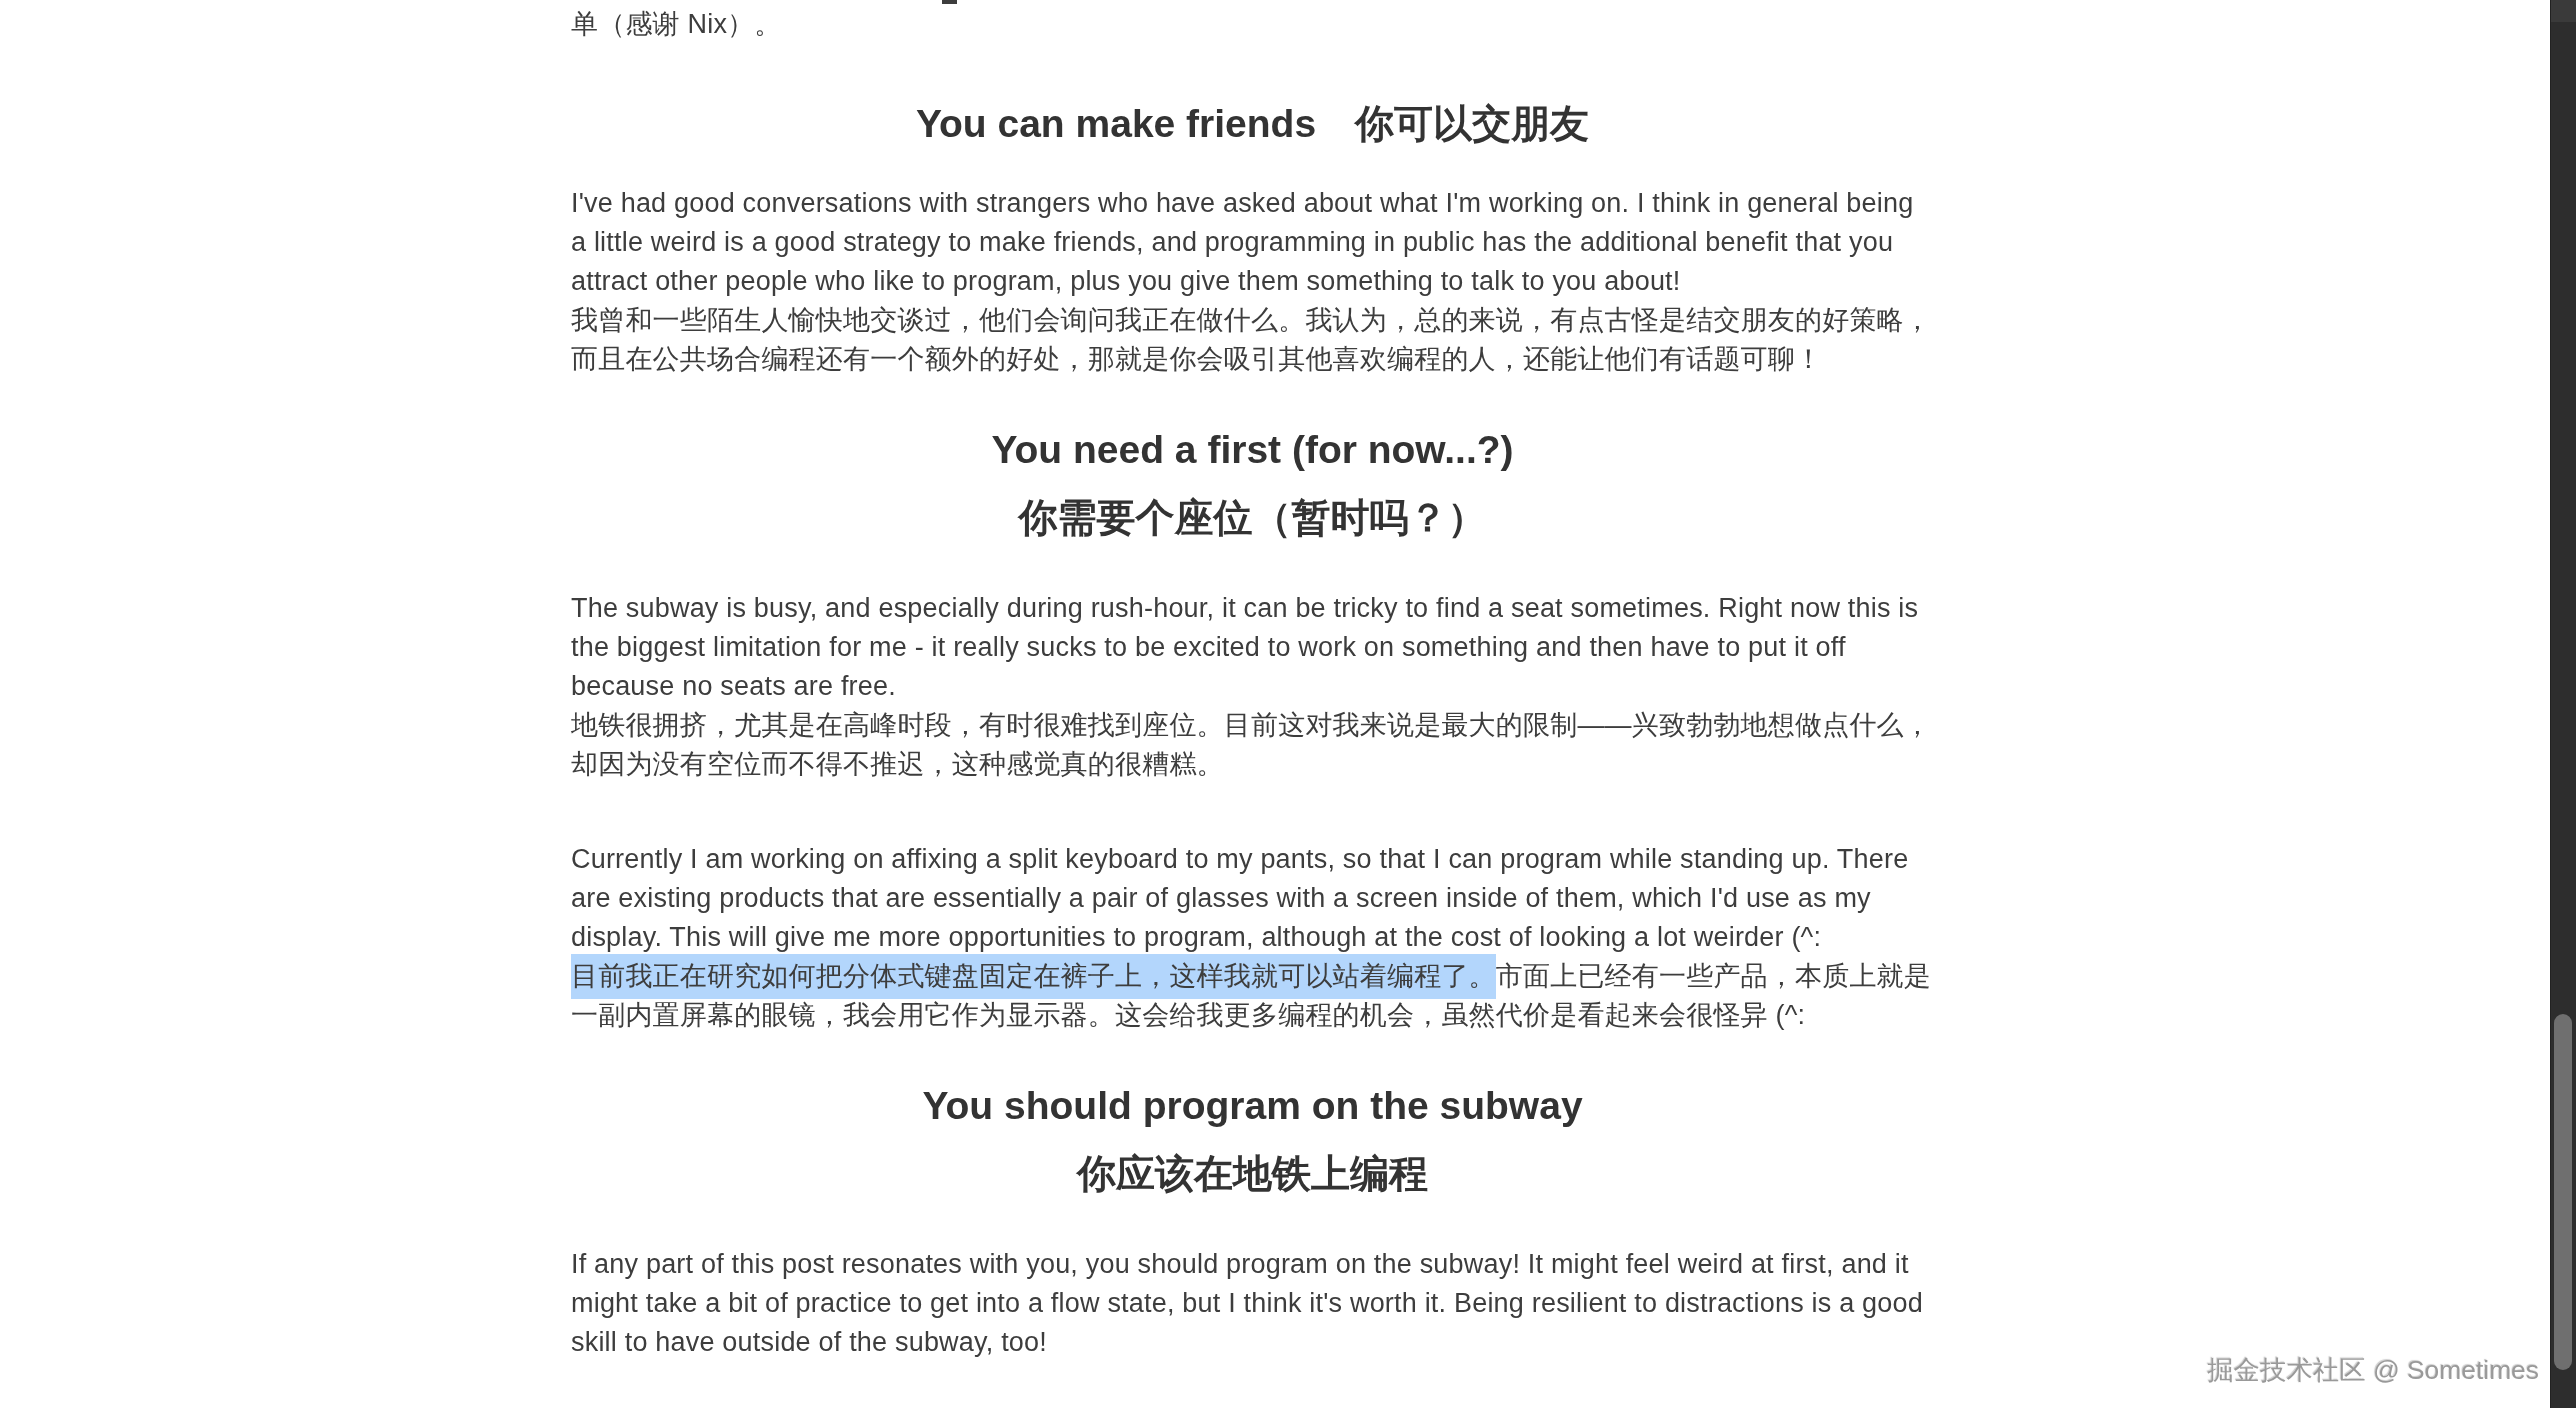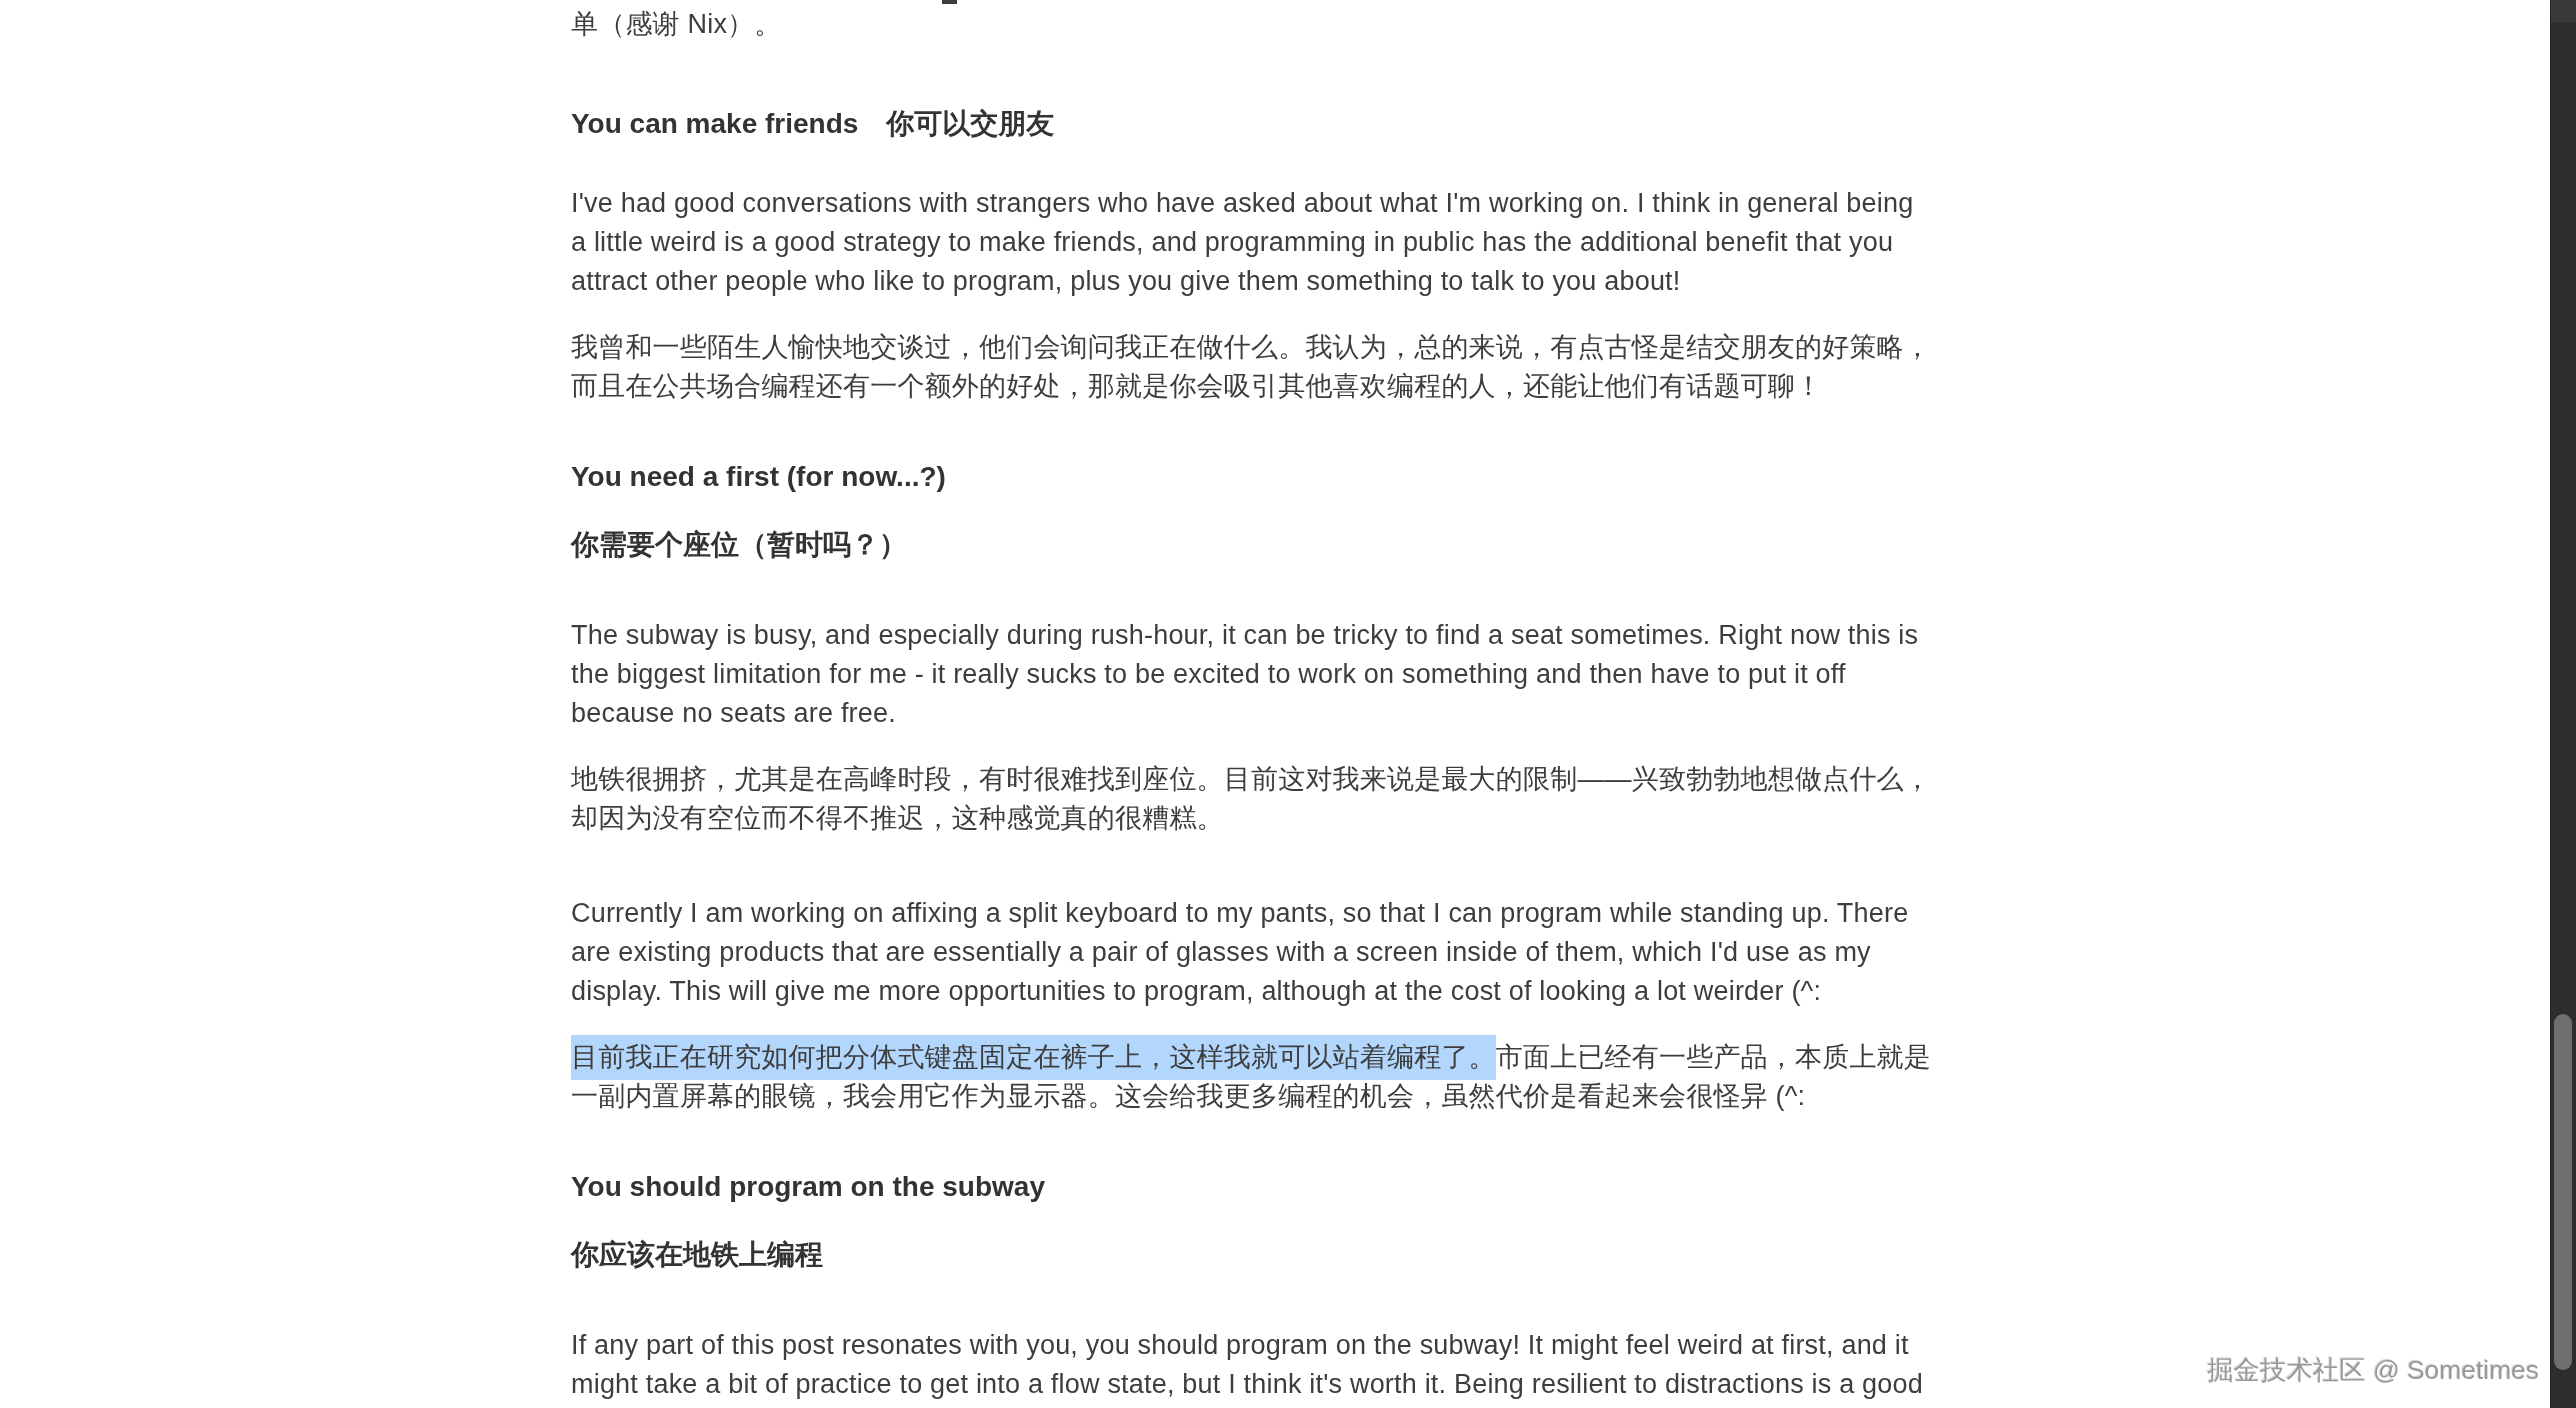--- a/index.html
+++ b/index.html
@@ -18,28 +18,29 @@
     width: 1363px;
   }
   .content p {
     margin: 0;
     font-size: 27px;
     line-height: 39px;
     color: var(--text-color, #3d3d3d);
     letter-spacing: 0.2px;
   }
   p.partial { margin-top: 5.1px; }
-  p.follow { margin-top: 27px; }
+  p.follow { margin-top: 0; }
   p.group-gap { margin-top: 56px; }
   h2.heading {
-    font-size: 28px;
+    font-size: 39px;
     line-height: 68px;
     font-weight: 700;
     color: var(--heading-color, #333333);
     margin: 0;
+    text-align: center;
   }
   h2.single { margin: 46px 0 25.6px; }
   h2.two { margin: 37px 0 37px; }
   h2.two .hline { display: block; }
   .selected {
     background: var(--selection-color, #b3d6fc);
     padding: 6.8px 0 8.5px;
   }
   .top-artifact {
     position: absolute;

